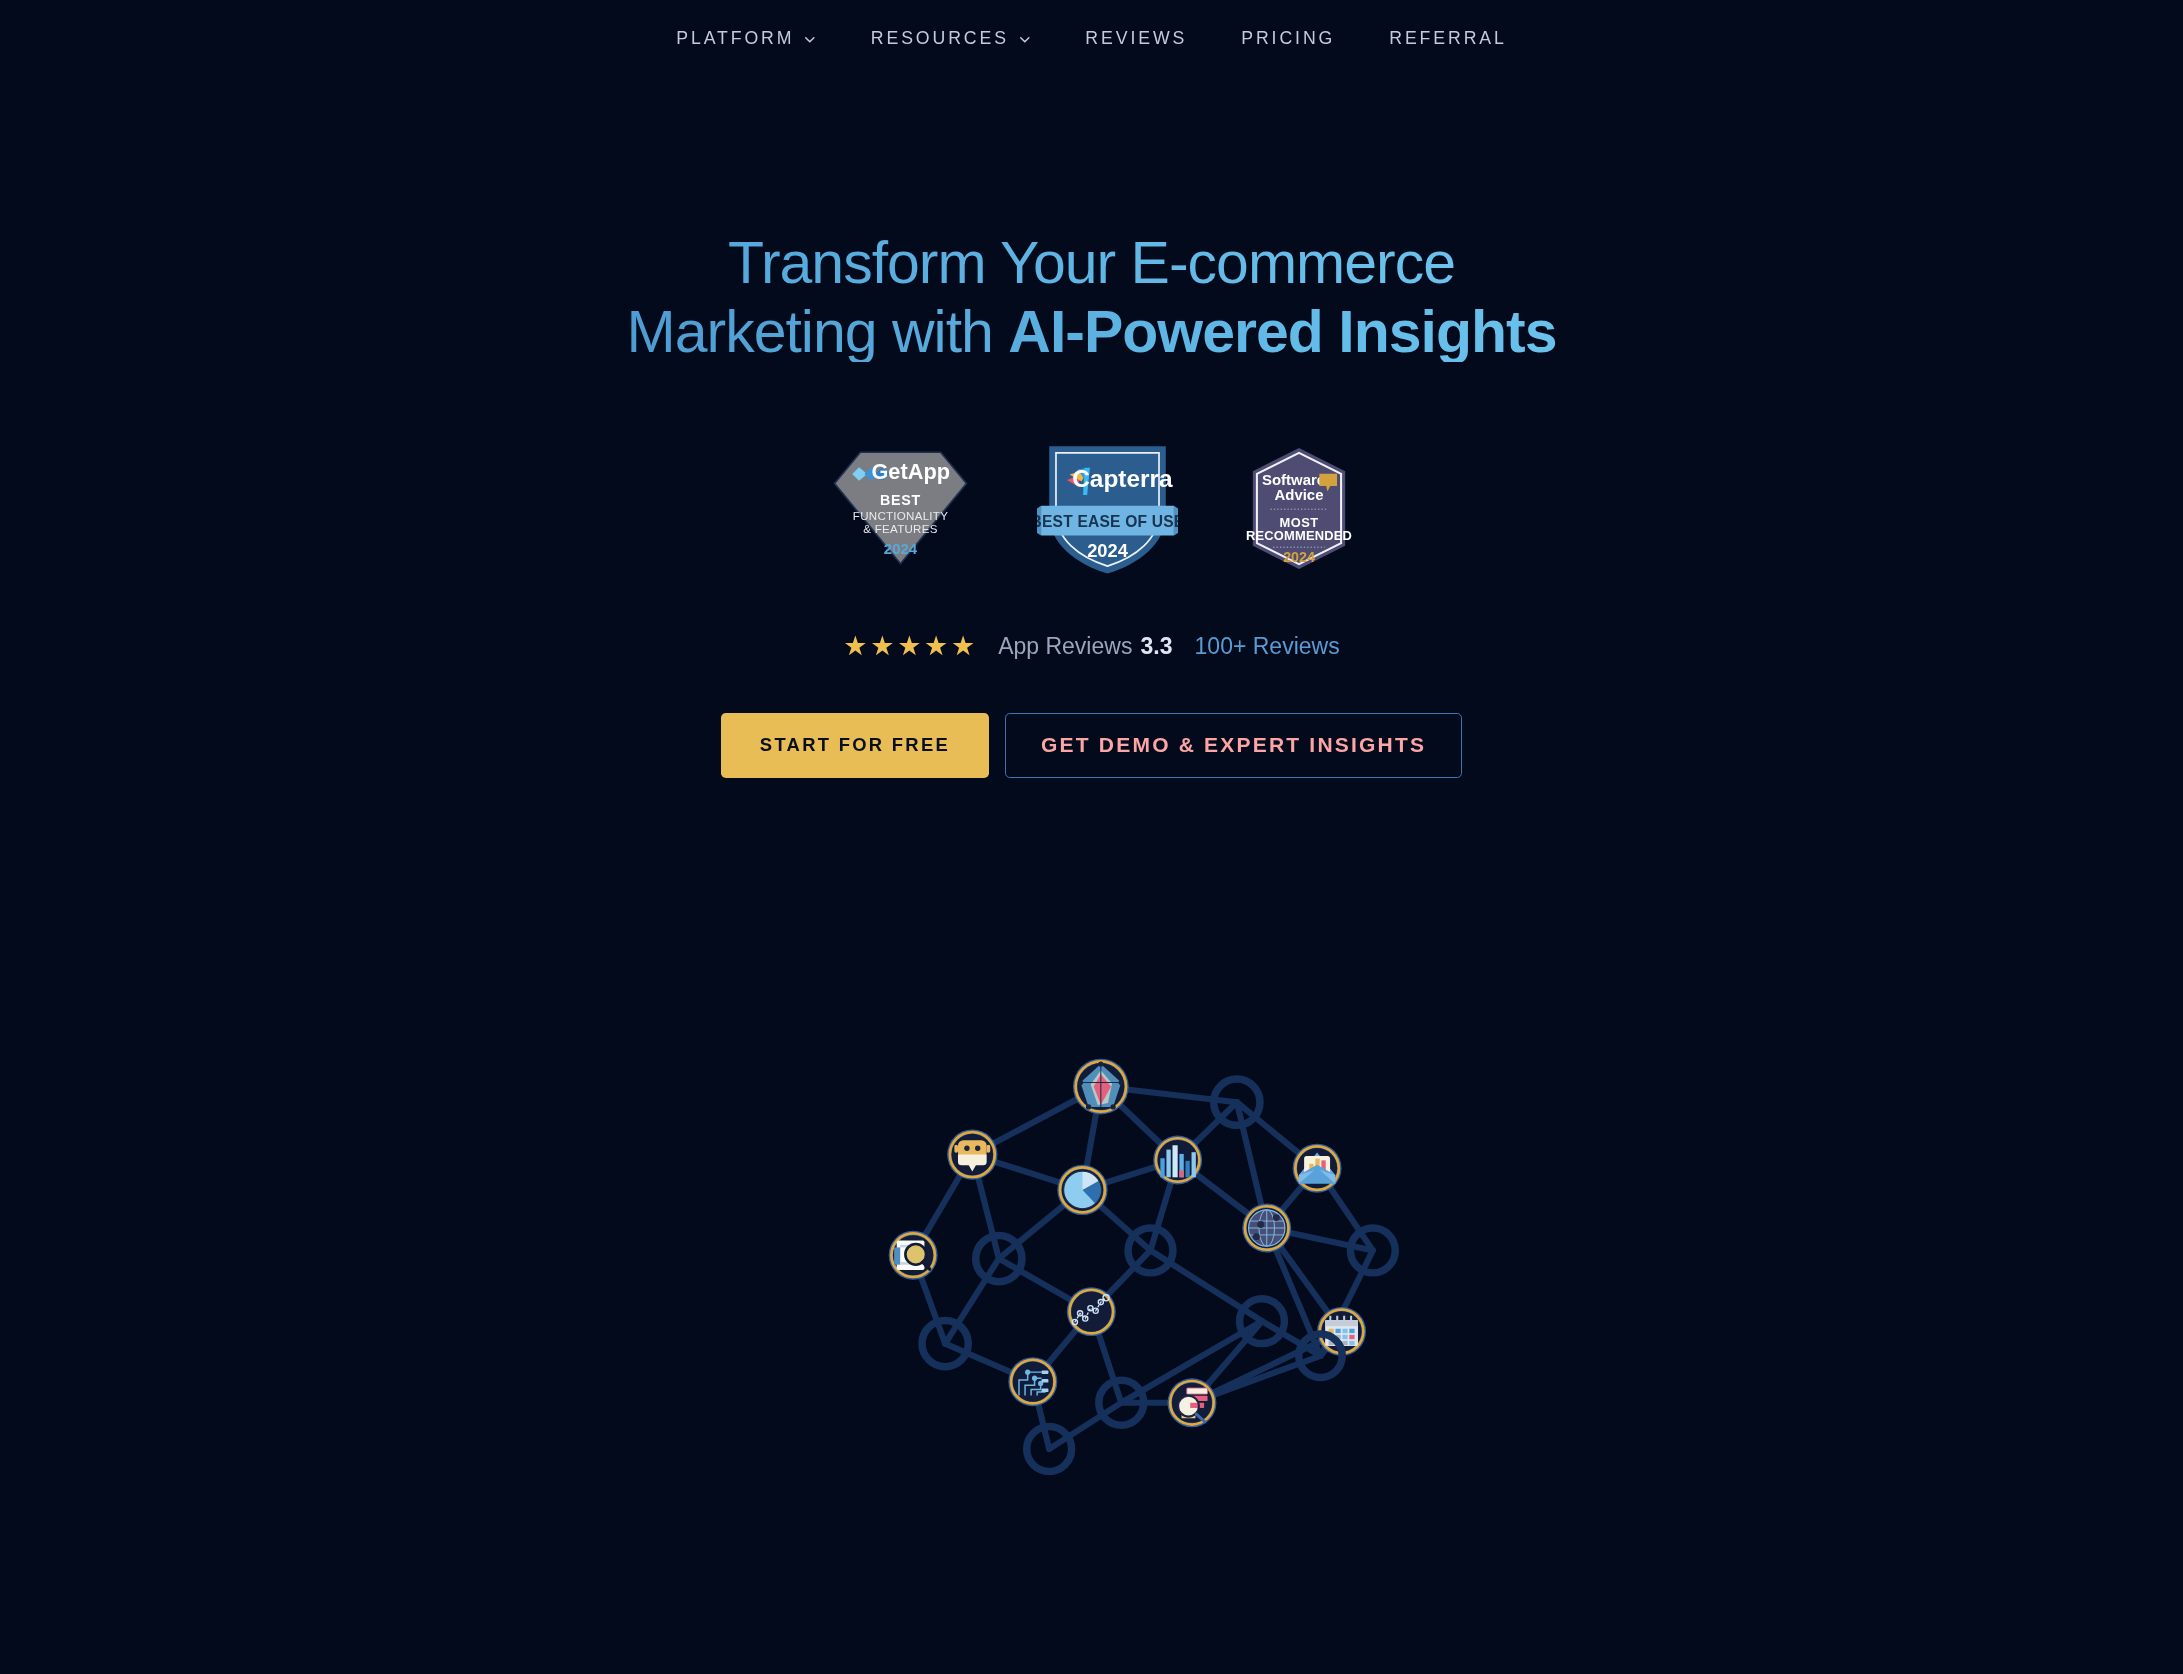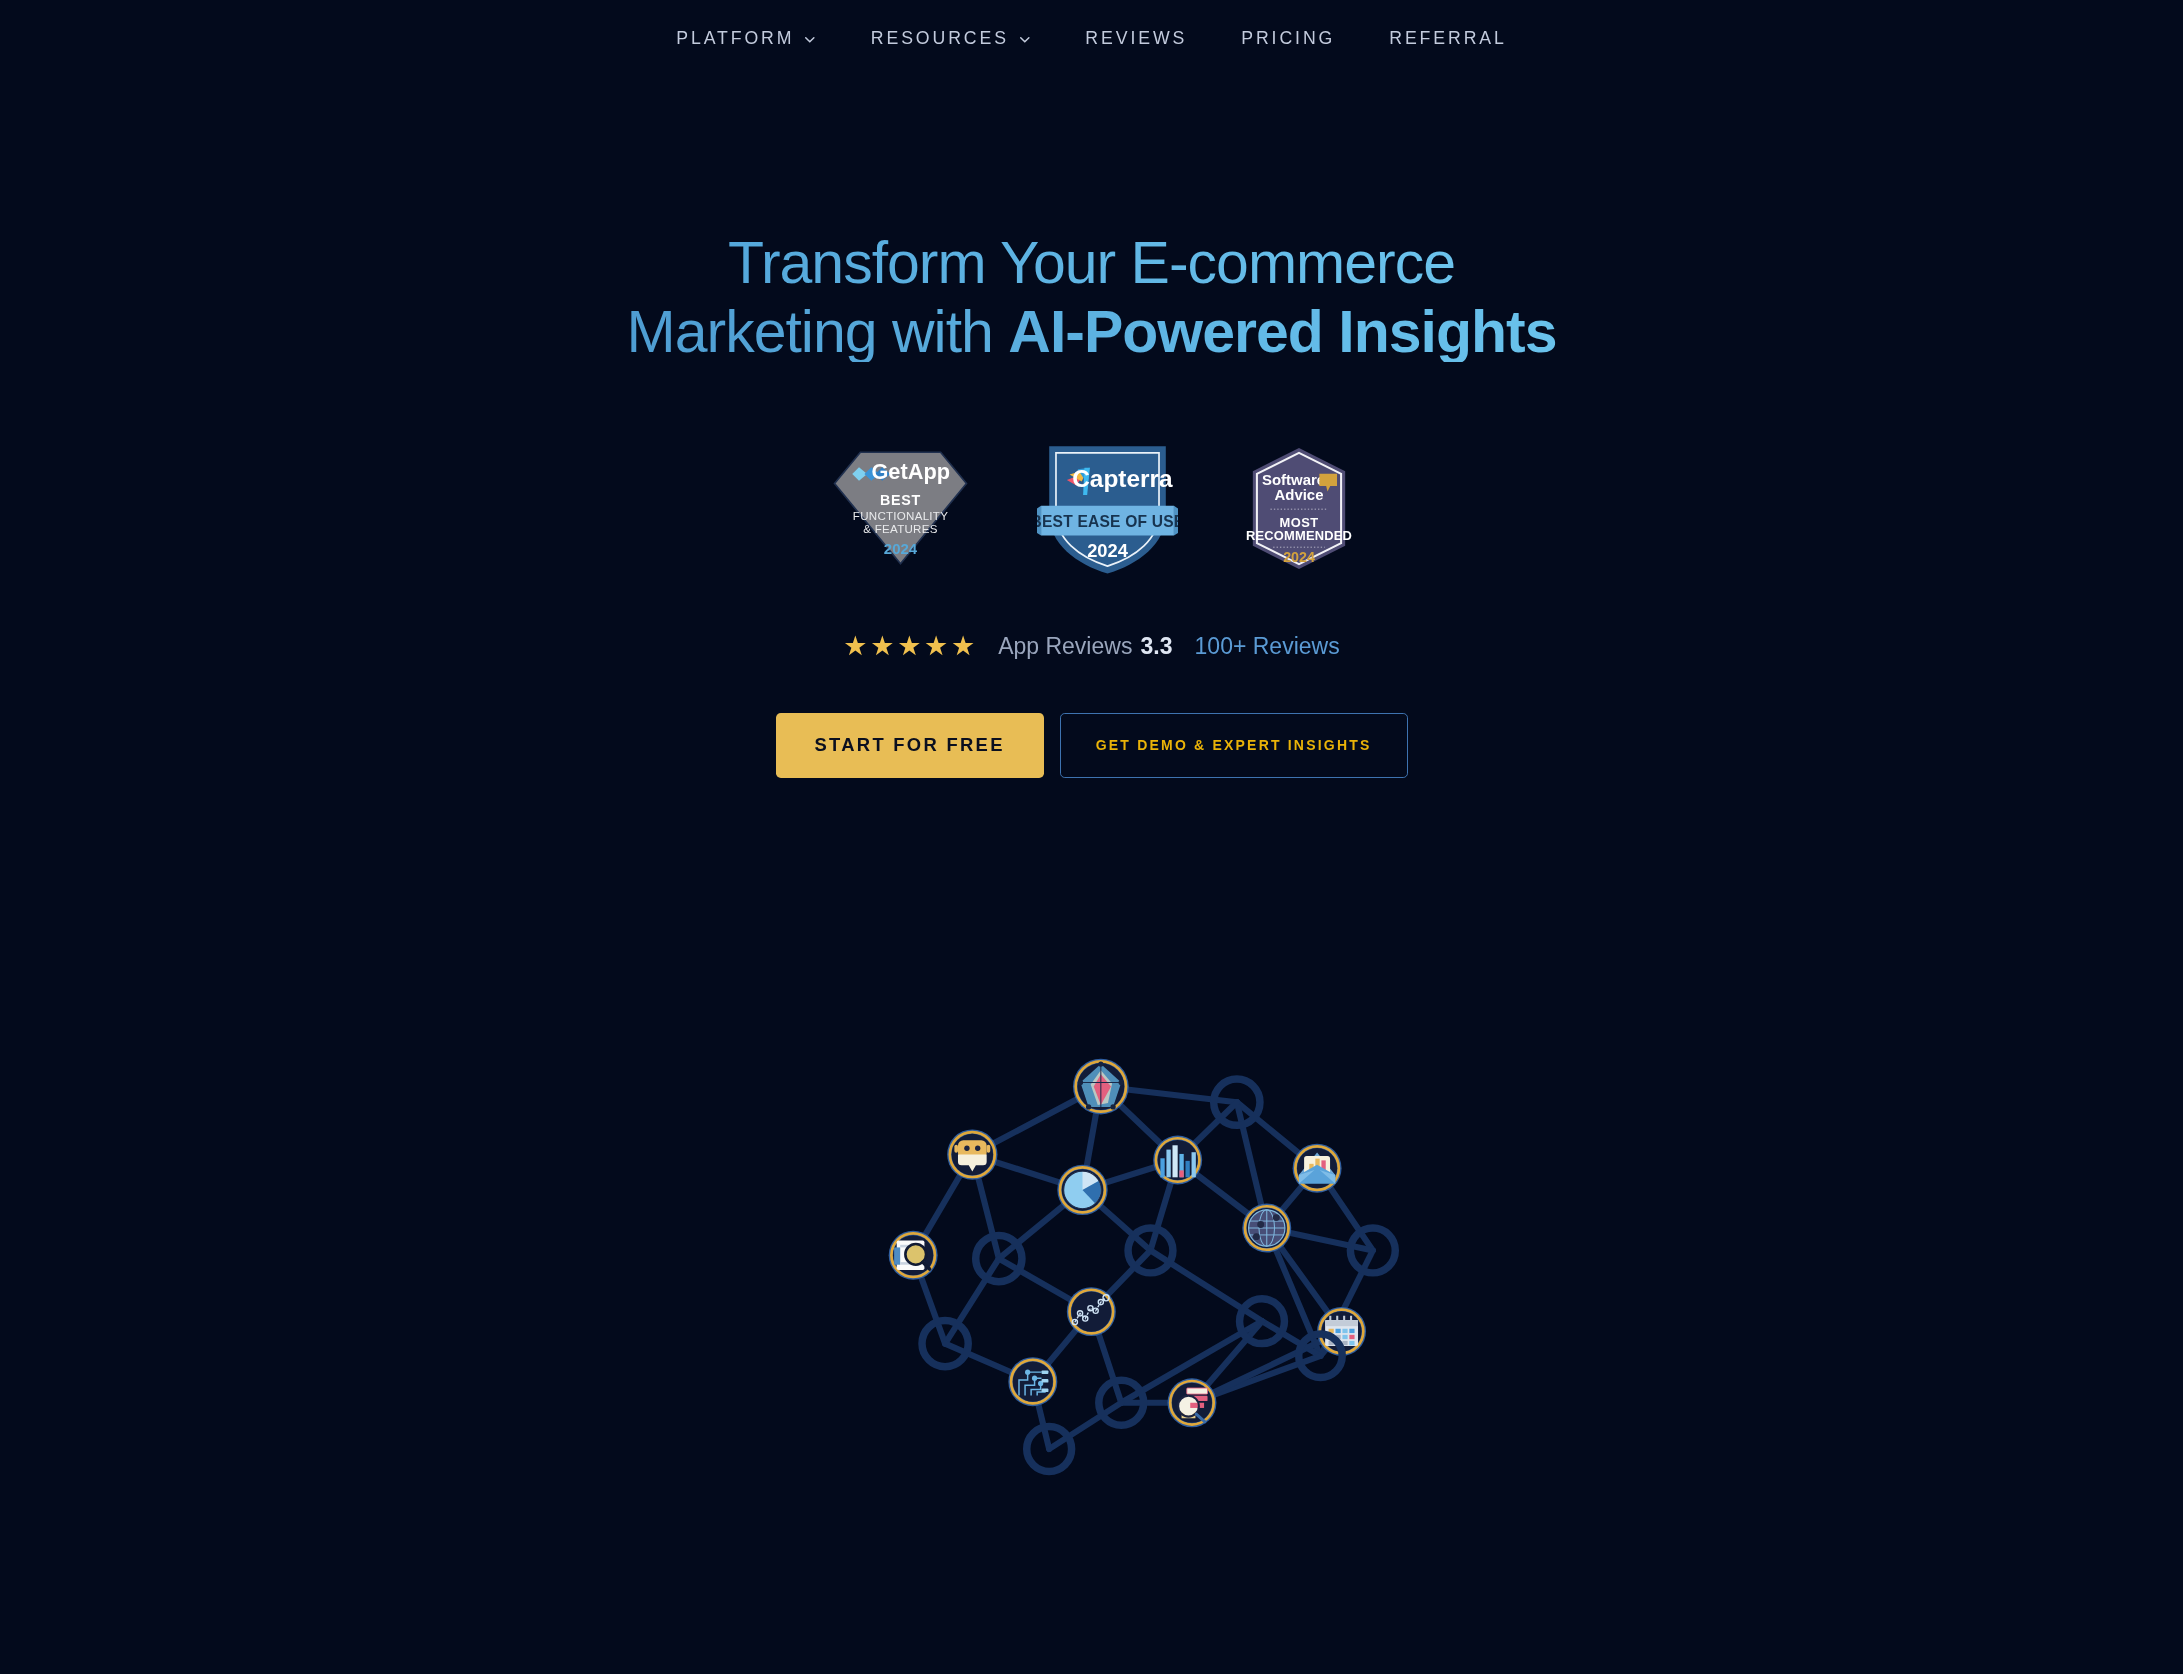--- a/index.html
+++ b/index.html
@@ -132,26 +132,26 @@
     padding: 0 39px;
     font-size: 18.4px;
     font-weight: 700;
     letter-spacing: 2.3px;
     text-transform: uppercase;
     cursor: pointer;
     font-family: "Liberation Sans", sans-serif;
   }
   .btn-outline {
     background: transparent;
-    color: #eab308;
+    color: #fca5a5;
     border: 1.4px solid #3e73b0;
     border-radius: 4.8px;
     height: 65px;
     padding: 0 35px;
-    font-size: 14px;
+    font-size: 21px;
     font-weight: 700;
     letter-spacing: 2.2px;
     text-transform: uppercase;
     cursor: pointer;
     font-family: "Liberation Sans", sans-serif;
   }
 
   
   .network-wrap {
     position: absolute;

